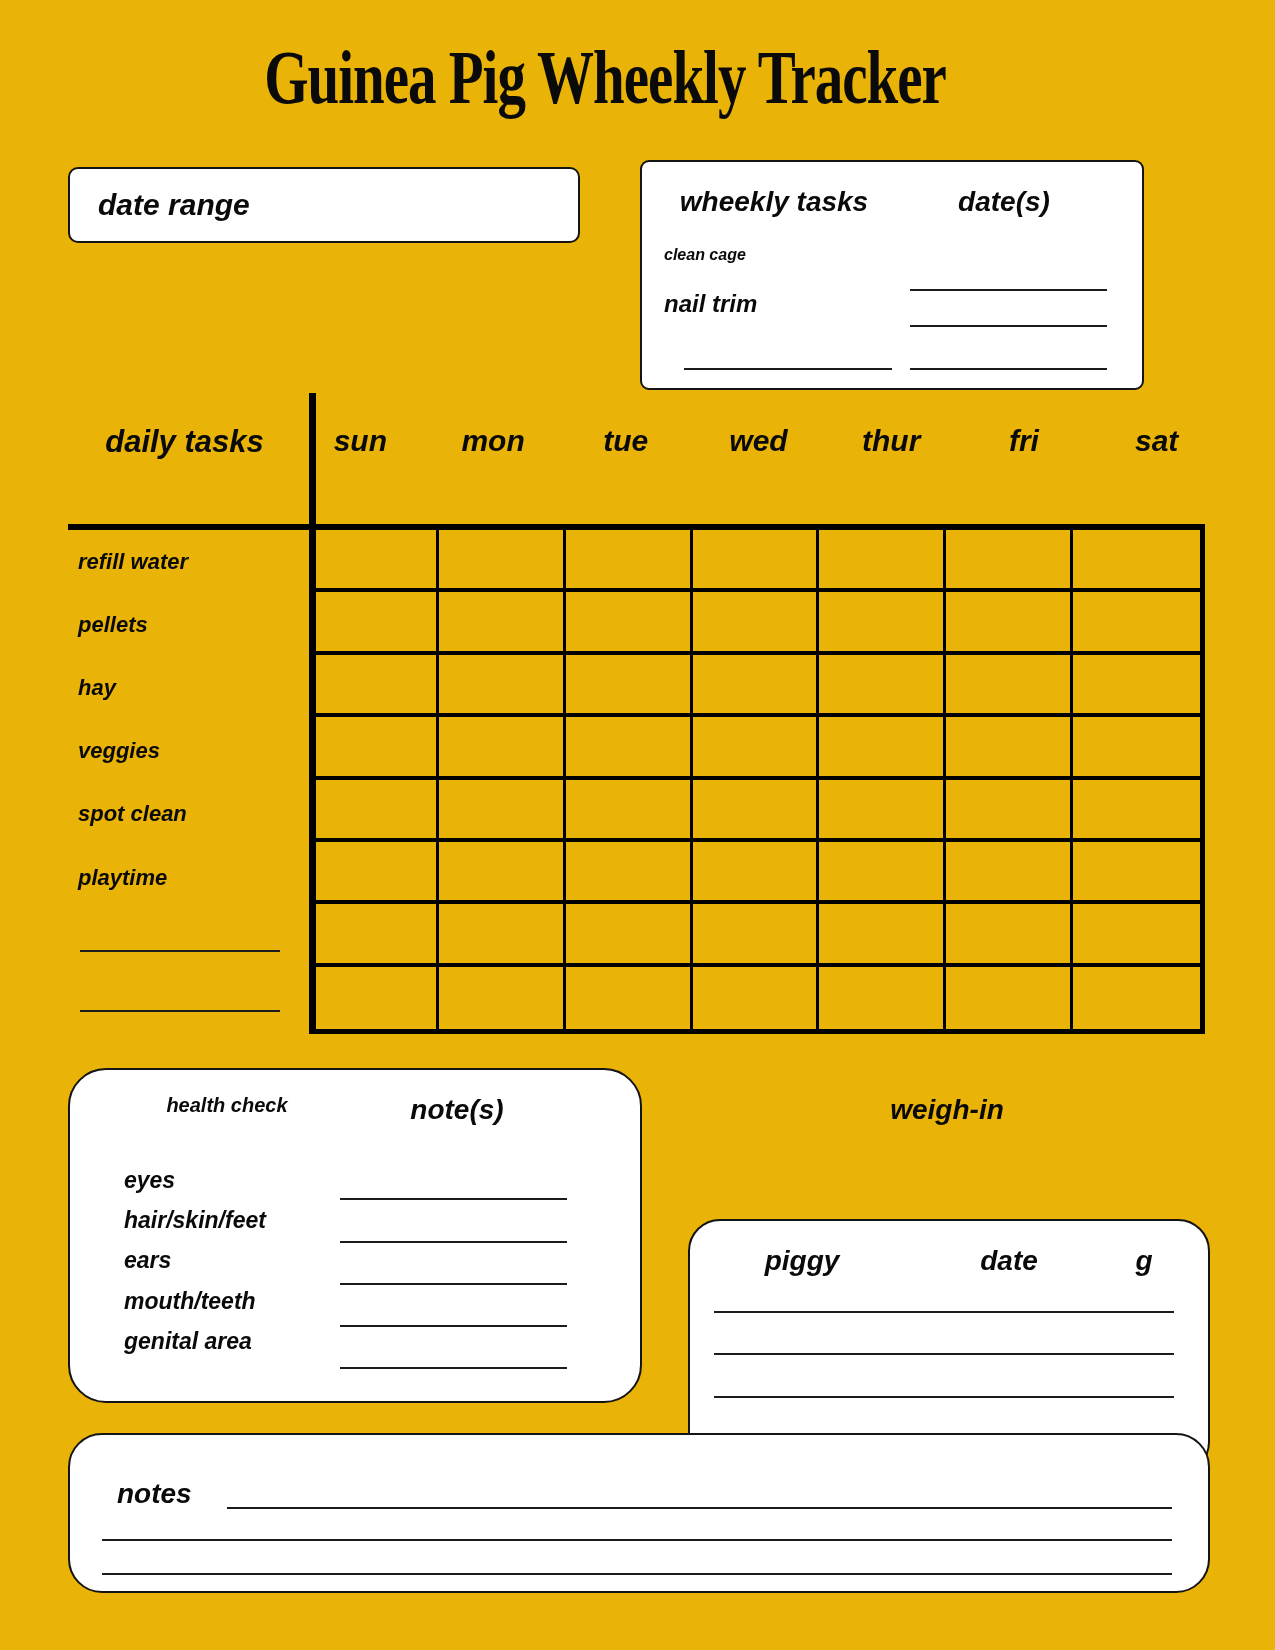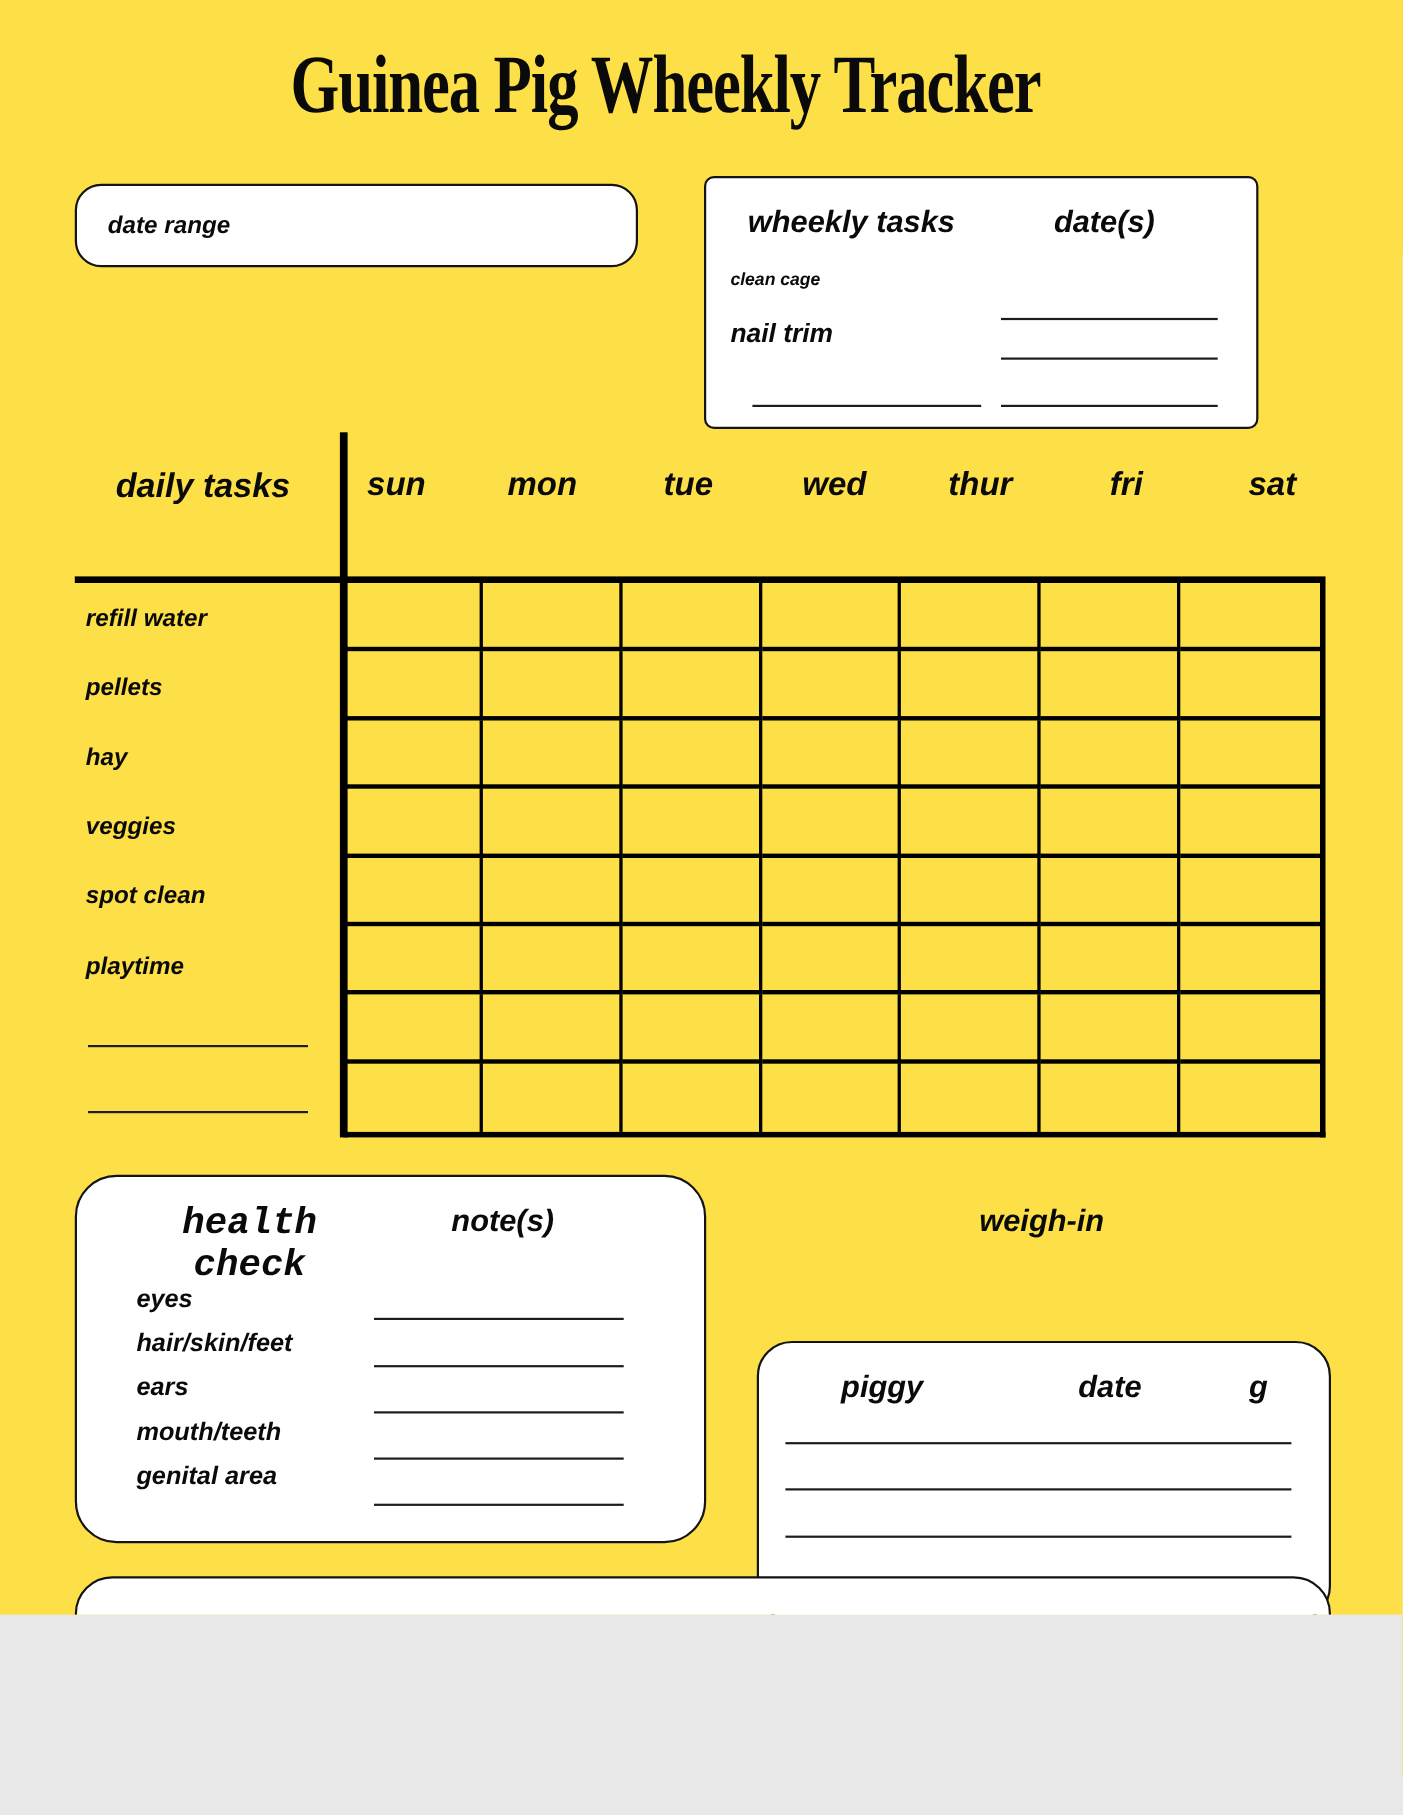--- a/index.html
+++ b/index.html
@@ -1,38 +1,38 @@
 <!DOCTYPE html>
 <html><head>
 <meta charset="utf-8">
 <style>
   html,body{margin:0;padding:0;background:#e8e8e8;}
   .page{
     position:relative;
-    width:1275px;height:1468px;
-    background:#fde047;
+    width:1275px;height:1650px;
+    background:#eab308;
     margin:0 auto;
     overflow:hidden;
     font-family:"Liberation Sans", sans-serif;
     color:#0a0a0a;
   }
   .abs{position:absolute;}
   .lbl{font-style:italic;font-weight:bold;color:#0a0a0a;}
   .ctr{text-align:center;}
   
   .title{
     left:0;top:36px;width:1210px;text-align:center;
     font-family:"Liberation Serif", serif;
     font-weight:bold;font-size:57px;line-height:64px;
     letter-spacing:-1px;
     transform:scaleY(1.32);transform-origin:top center;
   }
   
   .rbox{position:absolute;border:2.5px solid #141414;border-radius:16px;background:#fff;}
-  #date-range-box{left:68px;top:167px;width:512px;height:76px;border-radius:24px;display:flex;align-items:center;padding-left:28px;box-sizing:border-box;font-size:22px;}
+  #date-range-box{left:68px;top:167px;width:512px;height:76px;border-radius:10px;display:flex;align-items:center;padding-left:28px;box-sizing:border-box;font-size:30px;}
   #weekly-box{left:640px;top:160px;width:500px;height:226px;border-radius:9px;}
   #health-box{left:68px;top:1068px;width:570px;height:331px;border-radius:38px;}
   #weigh-box{left:688px;top:1200px;width:518px;height:251px;border-radius:32px;margin-top:19px;}
   #notes-box{left:68px;top:1433px;width:1138px;height:156px;border-radius:34px;}
   
   .rule{position:absolute;height:2px;background:#1c1c1c;}
   
   .wt-h1{left:12px;top:24px;width:240px;font-size:28px;}
   .wt-h2{left:282px;top:24px;width:160px;font-size:28px;}
   .wt-task1{left:22px;top:84px;font-size:16px;}
@@ -53,21 +53,21 @@
     border-right:5px solid #000;border-bottom:5px solid #000;box-sizing:border-box;
   }
   .cell{border-right:3px solid #000;border-bottom:4px solid #000;}
   .cell:nth-child(7n){border-right:none;}
   .cell:nth-child(n+50){border-bottom:none;}
   #task-labels{left:78px;top:530px;width:225px;display:flex;flex-direction:column;}
   .task-row{height:63.2px;display:flex;align-items:center;font-size:22px;}
   #task-blanks{left:80px;top:892px;width:200px;display:flex;flex-direction:column;}
   .task-blank{height:58px;border-bottom:2px solid #1c1c1c;}
   
-  .hc-h1{left:37px;top:24px;width:240px;font-size:34px;font-family:Liberation Mono, monospace;}
+  .hc-h1{left:37px;top:24px;width:240px;font-size:20px;}
   .hc-h2{left:307px;top:24px;width:160px;font-size:28px;}
   #hc-items{left:54px;top:90px;display:flex;flex-direction:column;}
   .hc-item{height:40.3px;display:flex;align-items:center;font-size:23px;}
   #hc-lines{left:270px;top:88px;width:227px;display:flex;flex-direction:column;}
   .hc-line{height:40.3px;border-bottom:2px solid #1c1c1c;}
   
   #weighin-label{left:688px;top:1094px;width:518px;font-size:28px;}
   .wi-h1{left:32px;top:24px;width:160px;font-size:28px;}
   .wi-h2{left:239px;top:24px;width:160px;font-size:28px;}
   .wi-h3{left:414px;top:24px;width:80px;font-size:28px;}

